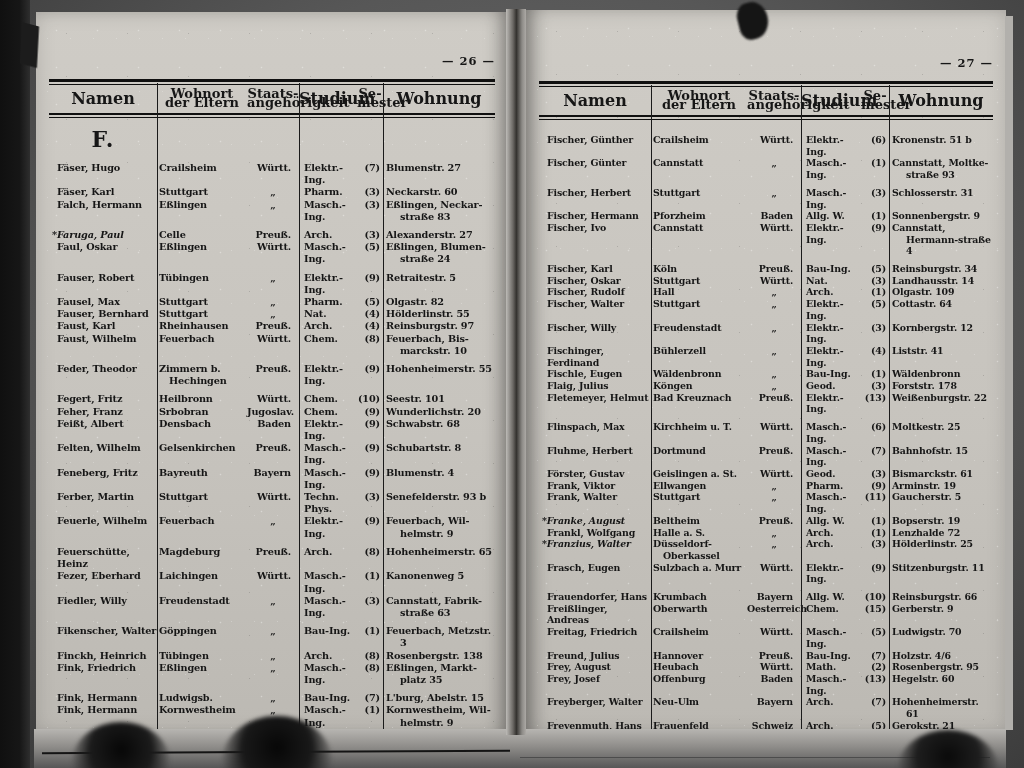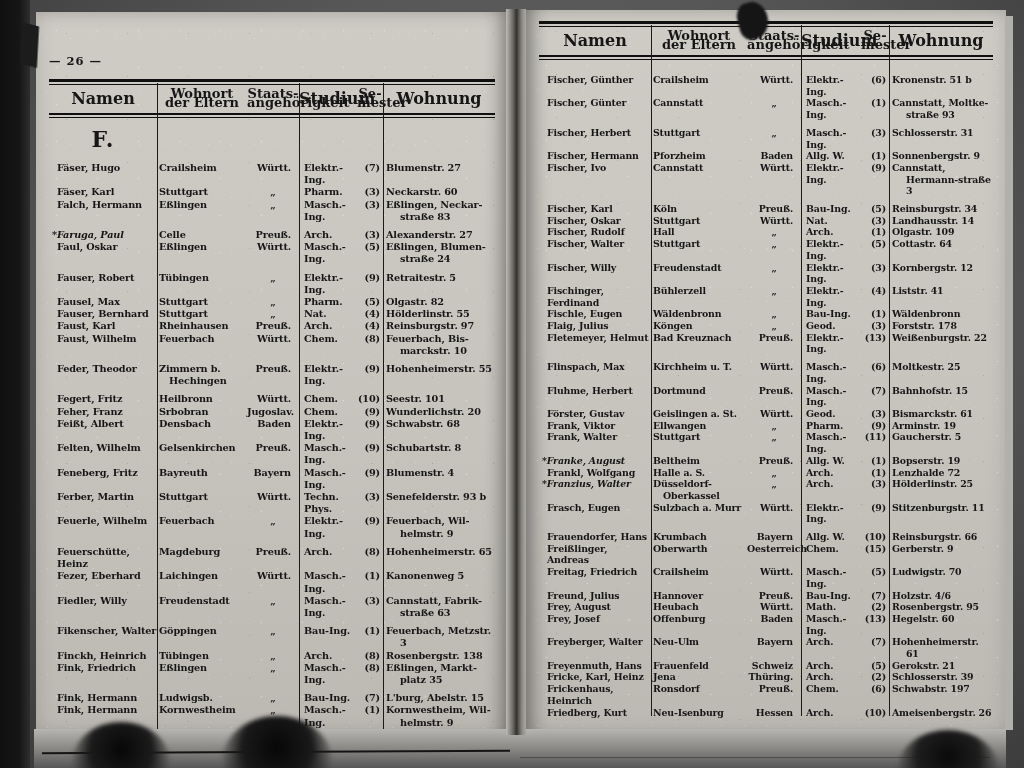--- a/index.html
+++ b/index.html
@@ -36,21 +36,21 @@
   .page::before{content:"";position:absolute;inset:0;pointer-events:none;opacity:.8;
     background-image:
       radial-gradient(circle, rgba(255,255,255,.45) .6px, transparent 1.1px),
       radial-gradient(circle, rgba(255,255,255,.3) .5px, transparent 1px),
       radial-gradient(circle, rgba(0,0,0,.18) .5px, transparent 1px);
     background-size:41px 37px, 23px 53px, 61px 43px;}
   .page-left{left:36px;top:12px;width:472px;height:722px;padding:0 13px;box-sizing:border-box;
     box-shadow:inset -16px 0 20px -12px rgba(0,0,0,.4), inset 0 0 20px rgba(0,0,0,.15);}
   .page-right{left:526px;top:10px;width:480px;height:724px;padding:0 13px;box-sizing:border-box;
     box-shadow:inset 16px 0 20px -12px rgba(0,0,0,.4), inset 0 0 20px rgba(0,0,0,.15);}
-  .pageno{text-align:left;font-size:11.5px;font-weight:600;letter-spacing:1px;}
+  .pageno{text-align:right;font-size:11.5px;font-weight:600;letter-spacing:1px;}
   .page-left .pageno{padding-top:42px;}
   .page-right .pageno{padding-top:46px;}
   
   .table{position:relative;margin-top:11px;}
   .rule-top{height:2px;border-top:3px solid #101010;border-bottom:1.5px solid #101010;}
   .rule-bot{height:2px;border-top:2.5px solid #101010;border-bottom:1px solid #101010;}
   .thead{display:grid;align-items:center;padding:4px 0 5px 0;}
   .page-left  .thead,.page-left  .row{grid-template-columns:108px 90px 52px 58px 26px 112px;}
   .page-right .thead,.page-right .row{grid-template-columns:112px 96px 54px 60px 28px 104px;}
   .th{text-align:center;font-weight:bold;}
@@ -364,20 +364,21 @@
             <div class="c-stud">Chem.</div>
             <div class="c-sem">(10)</div>
             <div class="c-wohn">Degerloch, Turmstr. 1</div>
           </div>
         </div>
       </div>
   </div>
 </div>
 
 <div class="page page-right">
+  <div class="pageno">— 27 —</div>
   <div class="table">
     <div class="rule-top"></div>
     <div class="thead">
       <div class="th th-big">Namen</div>
       <div class="th th-sm">
         <span>Wohnort</span><br>
         <span>der Eltern</span>
       </div>
       <div class="th th-sm">
         <span>Staats-</span><br>
@@ -429,21 +430,21 @@
             <div class="c-stud">Allg. W.</div>
             <div class="c-sem">(1)</div>
             <div class="c-wohn">Sonnenbergstr. 9</div>
           </div>
           <div class="row">
             <div class="c-name">Fischer, Ivo</div>
             <div class="c-ort">Cannstatt</div>
             <div class="c-staat">Württ.</div>
             <div class="c-stud">Elektr.-Ing.</div>
             <div class="c-sem">(9)</div>
-            <div class="c-wohn">Cannstatt, Hermann-straße 3</div>
+            <div class="c-wohn">Cannstatt, Hermann-straße 4</div>
           </div>
         </div>
         <div class="group">
           <div class="row">
             <div class="c-name">Fischer, Karl</div>
             <div class="c-ort">Köln</div>
             <div class="c-staat">Preuß.</div>
             <div class="c-stud">Bau-Ing.</div>
             <div class="c-sem">(5)</div>
             <div class="c-wohn">Reinsburgstr. 34</div>

